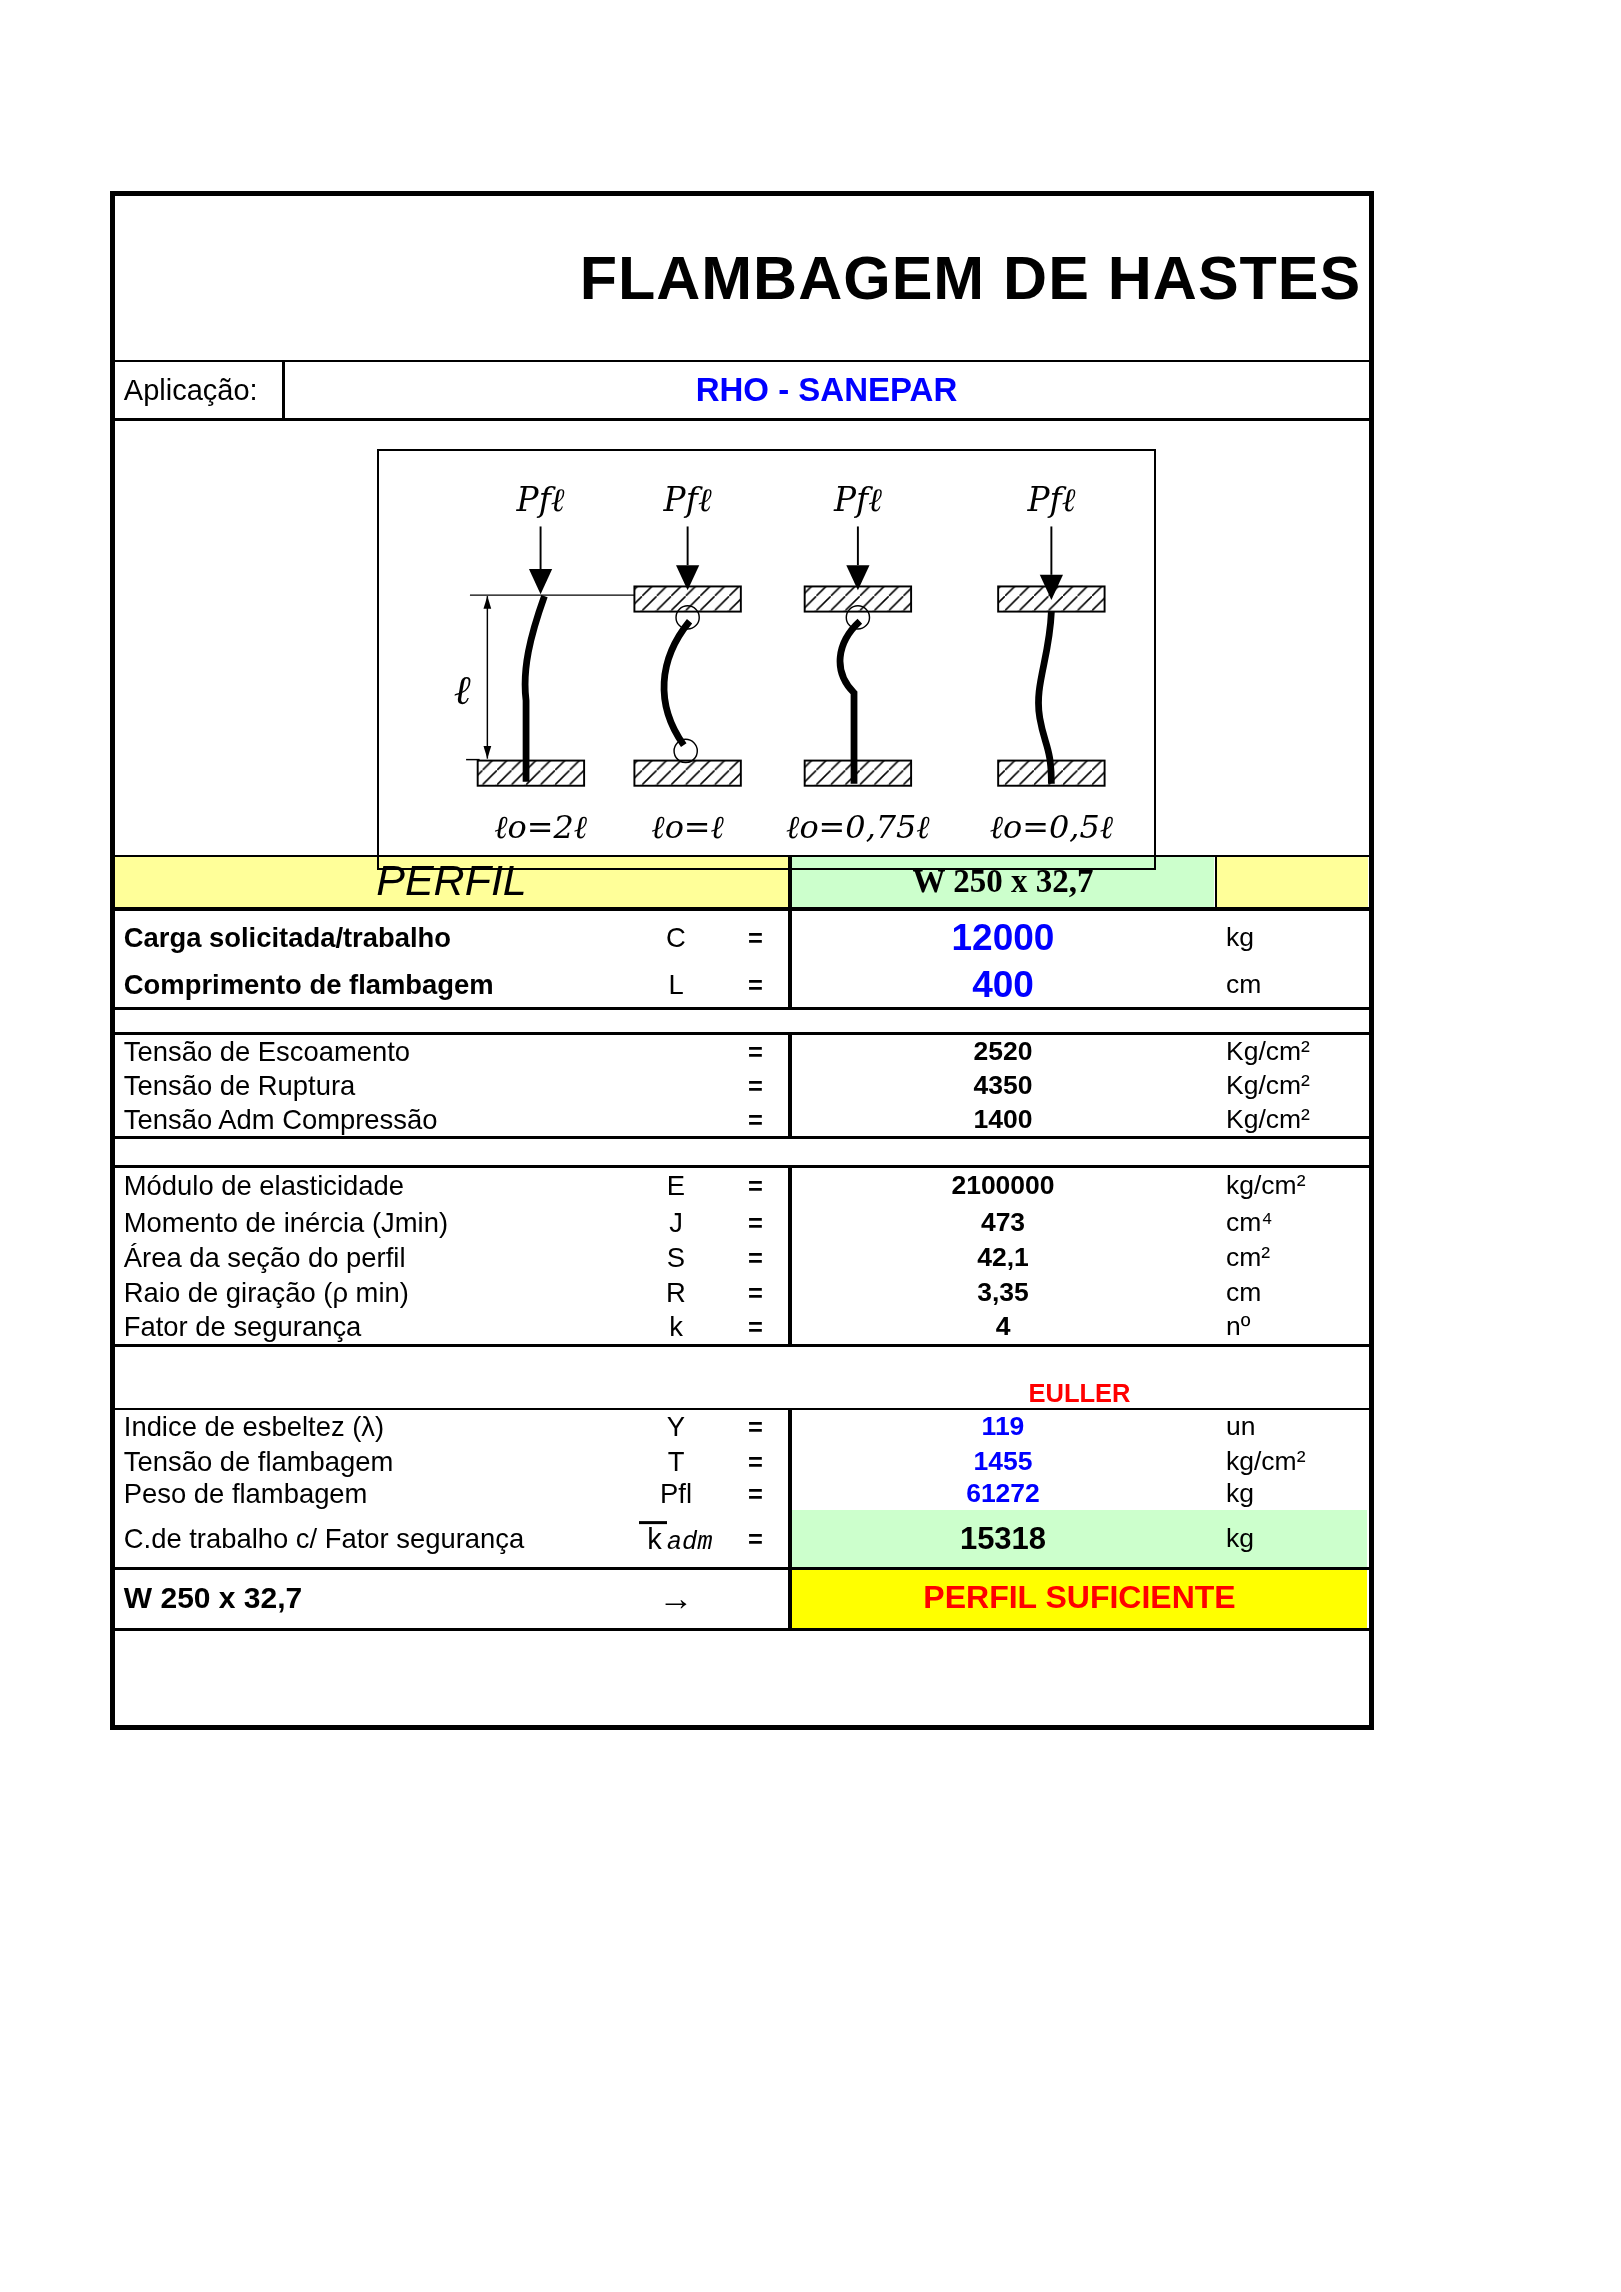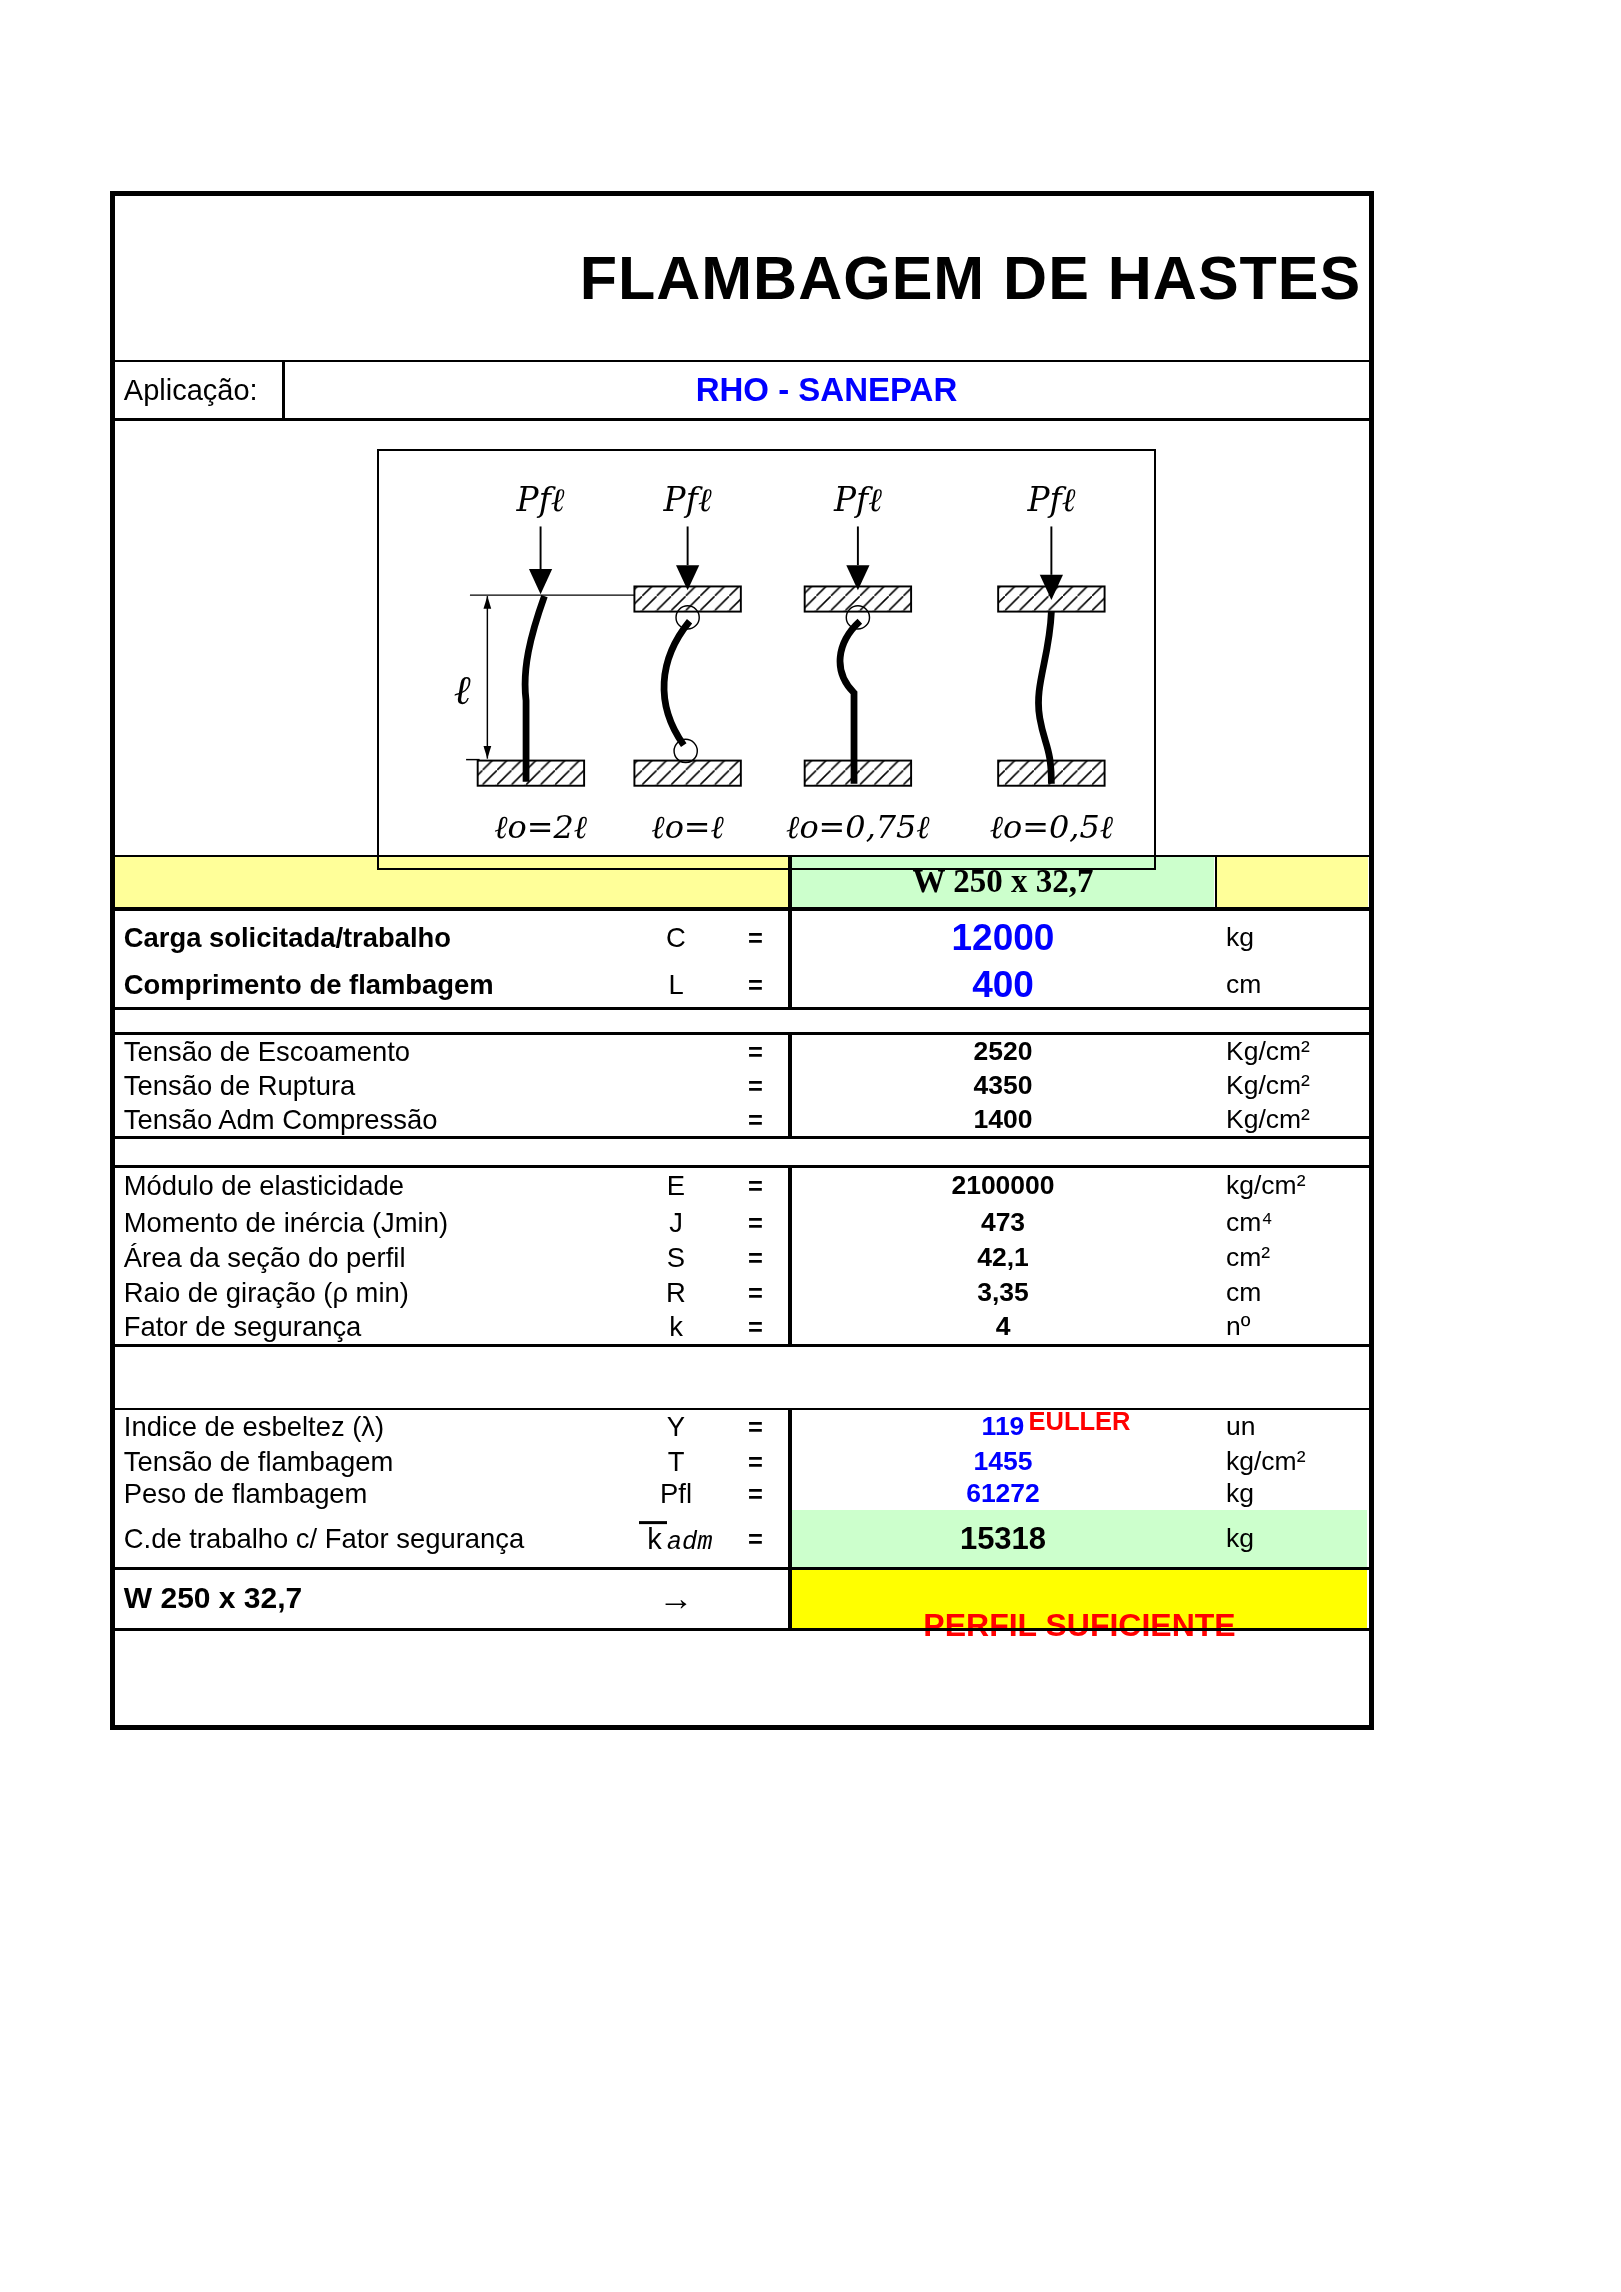--- a/index.html
+++ b/index.html
@@ -13,21 +13,21 @@
   .bg{position:absolute;}
   .row{position:absolute;left:0;width:100%;}
   .cell{position:absolute;top:50%;transform:translateY(-50%);white-space:nowrap;line-height:1.05;}
   .c-label{left:8.8px;font-size:27.4px;}
   .c-sym{left:502px;width:118px;text-align:center;font-size:27.4px;}
   .c-eq{left:621px;width:39px;text-align:center;font-size:25.5px;font-weight:700;}
   .c-val{left:677px;width:422px;text-align:center;font-weight:700;font-size:26.5px;}
   .c-unit{left:1111px;width:141px;font-size:26.5px;}
   .bold{font-weight:700;}
   .blue{color:var(--accent-blue,#0000ff);}
-  .red{color:var(--alert-red,#ff0000);margin-top:28px;}
+  .red{color:var(--alert-red,#ff0000);}
   .big{font-size:37px;}
   .title-row{top:0;height:164px;}
   .title-text{position:absolute;right:7.8px;top:50%;transform:translateY(-50%);
               font-size:61px;font-weight:700;letter-spacing:1px;white-space:nowrap;}
   .app-row{top:166px;height:56px;}
   .app-label{left:8.8px;font-size:29px;}
   .app-value{left:170px;width:1083px;text-align:center;font-size:33px;font-weight:700;}
   .diagram-box{left:262px;top:223px;width:779px;height:421px;border:2.9px solid #000;box-sizing:border-box;}
   .perfil-label{left:0;width:673px;text-align:center;font-size:43px;font-style:italic;}
   .perfil-value{left:677px;width:422px;text-align:center;font-size:33px;font-weight:700;
@@ -113,20 +113,21 @@
           <polygon points="681,128 705,128 693,154" fill="#000"></polygon>
           <rect x="638" y="140" width="110" height="26" fill="url(#hatch)" stroke="#000" stroke-width="2"></rect>
           <path d="M693,166 C691,215 675,242 681,276 C686,305 693,306 693,344" fill="none" stroke="#000" stroke-width="7"></path>
           <rect x="638" y="320" width="110" height="26" fill="url(#hatch)" stroke="#000" stroke-width="2"></rect>
           <text class="dtext" x="693" y="400" font-size="33" text-anchor="middle">ℓo=0,5ℓ</text>
         </g>
       </svg>
     </div>
 
     <div class="row" style="top:659px;height:52px;">
+      <div class="cell perfil-label">PERFIL</div>
       <div class="cell perfil-value">W 250 x 32,7</div>
     </div>
 
     <div class="row" style="top:715px;height:54px;">
       <div class="cell c-label bold">Carga solicitada/trabalho</div>
       <div class="cell c-sym">C</div>
       <div class="cell c-eq">=</div>
       <div class="cell c-val big blue">12000</div>
       <div class="cell c-unit">kg</div>
     </div>

